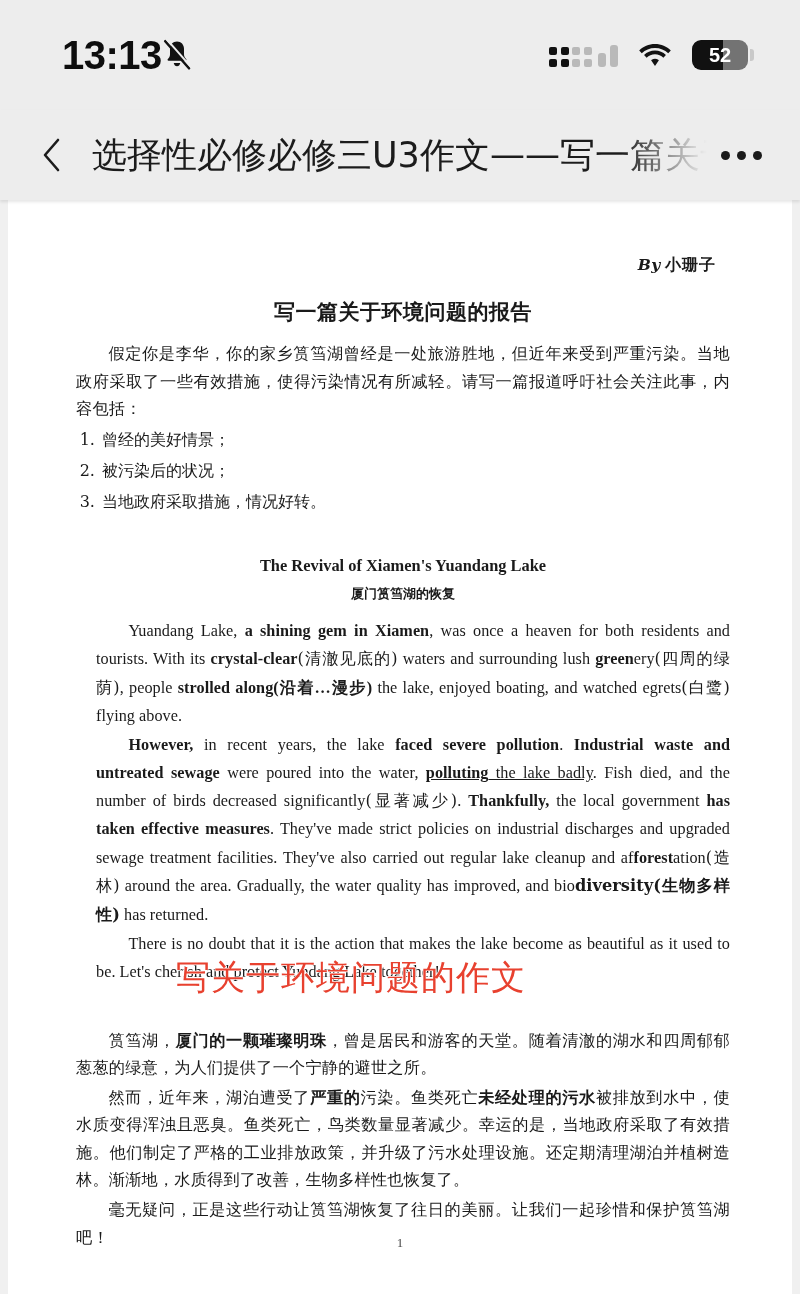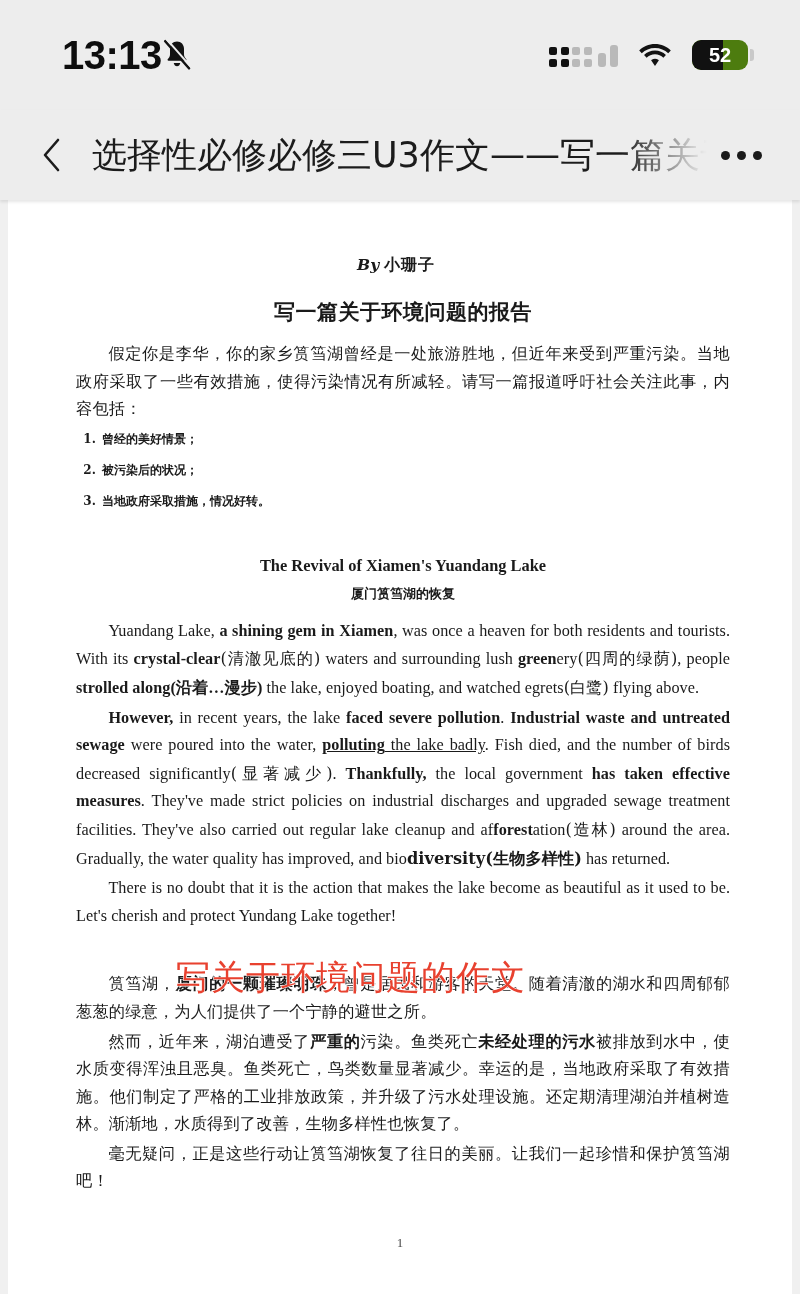--- a/index.html
+++ b/index.html
@@ -78,21 +78,21 @@
     background: #b9b9b9;
   }
   .sig-bars i:nth-child(1) { height: 14px; }
   .sig-bars i:nth-child(2) { height: 22px; }
   .wifi { width: 34px; height: 26px; }
   .battery {
     position: relative;
     width: 56px;
     height: 30px;
     border-radius: 9px;
-    background: #4d7c0f;
+    background: #737373;
     overflow: hidden;
     display: flex;
     align-items: center;
   }
   .battery .fill {
     position: absolute;
     left: 0; top: 0; bottom: 0;
     width: 55%;
     background: #111;
     border-radius: 9px 0 0 9px;
@@ -175,21 +175,21 @@
     margin: 0 0 0 8px;
     width: 784px;
     min-height: 1094px;
     box-sizing: border-box;
     padding: 55px 62px 20px 68px;
     position: relative;
     font-family: "Liberation Serif", serif;
     color: #1a1a1a;
   }
   .byline {
-    text-align: center;
+    text-align: right;
     font-size: 16.5px;
     font-weight: bold;
     margin: 0 14px 22px 0;
     letter-spacing: 0.3px;
   }
   .byline .by {
     font-family: "DejaVu Serif", serif;
     font-style: italic;
     font-weight: 600;
     font-size: 15.5px;
@@ -214,31 +214,32 @@
     text-align: justify;
     margin: 0 0 2px 0;
   }
   p.zh {
     font-family: "DejaVu Serif", serif;
     letter-spacing: 0.2px;
   }
   p.en {
     font-family: "Liberation Serif", serif;
     letter-spacing: 0.05px;
+    margin-left: 20px;
   }
   .indent { text-indent: 2em; }
   ol.task {
     margin: 2px 0 0 0;
     padding-left: 24px;
     font-family: "DejaVu Serif", serif;
   }
   ol.task li {
     margin-bottom: 2px;
-    font-weight: bold;
-    font-size: 12px;
+    font-weight: normal;
+    font-size: 16px;
     line-height: 29px;
     padding-left: 2px;
   }
   .heads { margin: 36px 0 10px 0; }
   .head-en {
     text-align: center;
     font-weight: bold;
     font-size: 16.4px;
     font-family: "Liberation Serif", serif;
     line-height: 27px;

